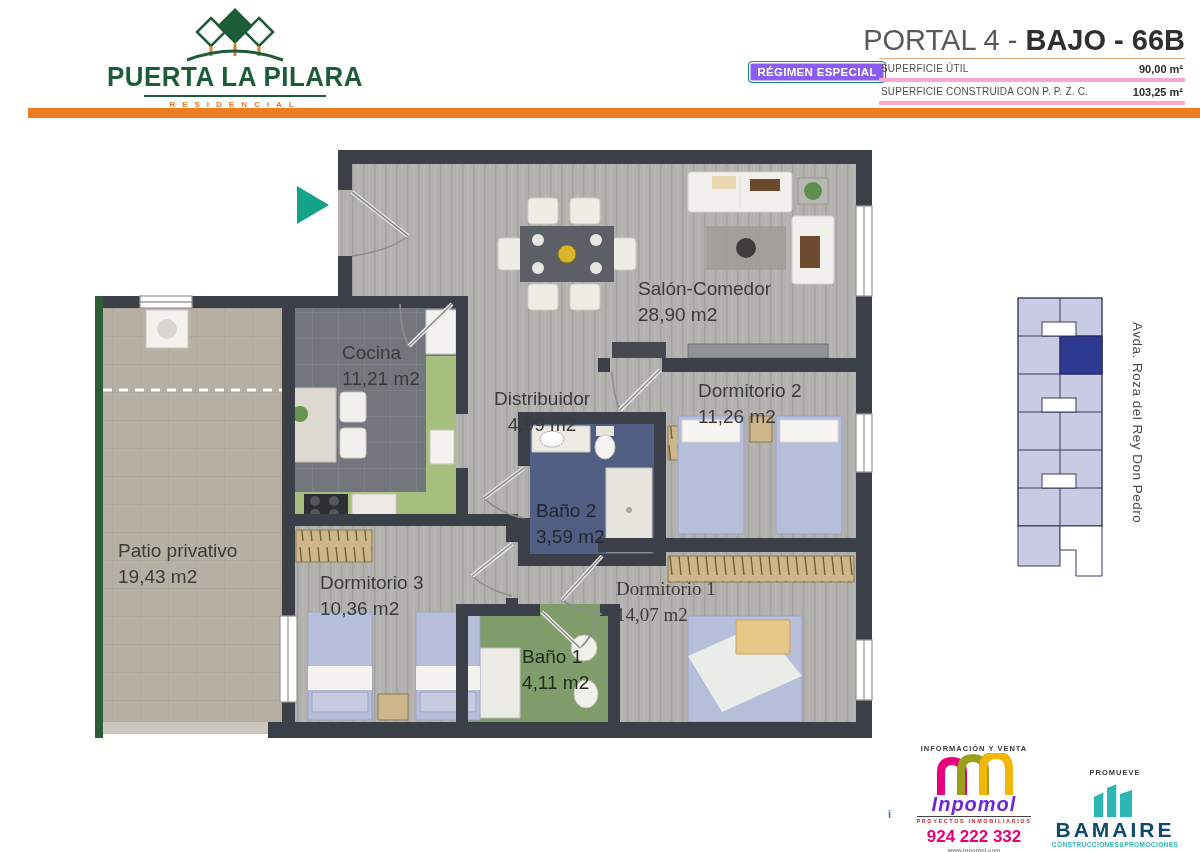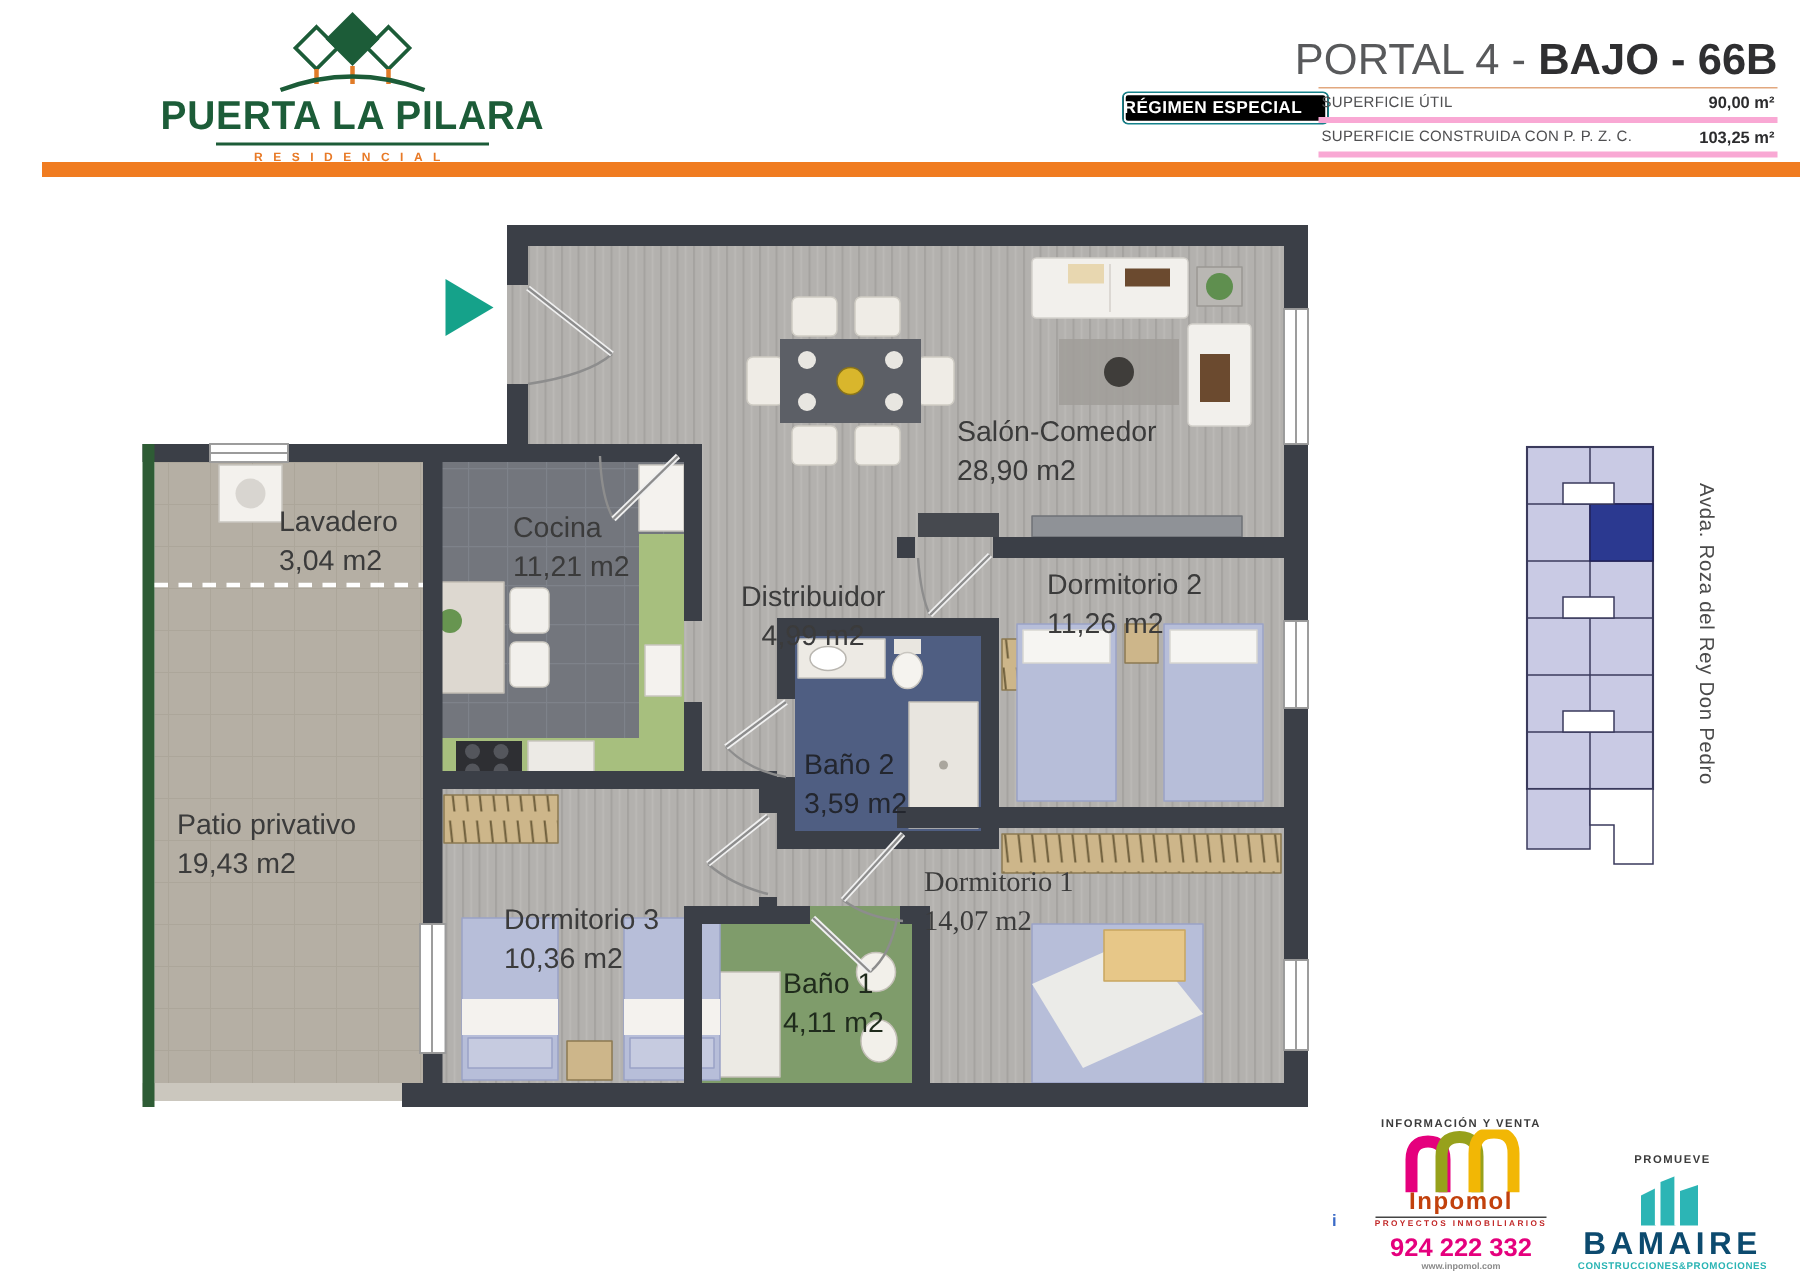--- a/index.html
+++ b/index.html
@@ -11,36 +11,36 @@
   #brand-name{font-size:27px;font-weight:700;color:#1c5c38;letter-spacing:.5px;transform:scaleX(.96);transform-origin:center;white-space:nowrap;}
   #brand-line{width:182px;height:2px;background:#1c5c38;margin:2px auto 3px auto;}
   #brand-sub{font-size:8px;color:#e87a27;letter-spacing:7px;font-weight:700;}
   #plan-title{right:15px;top:24px;font-size:29px;color:#58595b;text-align:right;white-space:nowrap;}
   #plan-title b{color:#2f2f31;font-weight:800;}
   #spec-table{right:15px;top:58px;width:306px;border-top:1px solid #e2a87f;}
   .spec-row{display:flex;justify-content:space-between;align-items:center;
             border-bottom:4px solid #f9a8d4;padding:2px 2px;height:15px;}
   .spec-label{font-size:10px;color:#4f4f51;letter-spacing:.2px;}
   .spec-value{font-size:11px;font-weight:800;color:#2c2c2e;}
-  #badge{left:748px;top:61px;width:136px;height:20px;background:#000000;border-radius:4px;
+  #badge{left:748px;top:61px;width:136px;height:20px;background:#8b5cf6;border-radius:4px;
          box-shadow:inset 0 0 0 1.5px #ffffff;border:1px solid #15828b;
-         display:flex;align-items:center;}
+         display:flex;align-items:center;justify-content:center;}
   #badge span{font-size:11.5px;font-weight:800;color:#fff;letter-spacing:.3px;}
   #orange-bar{left:28px;top:108px;width:1172px;height:10px;background:#f07c21;}
   
   .rlabel{position:absolute;font-size:19px;color:#3b3b3b;line-height:1.38;white-space:nowrap;}
   
   #street{left:1130px;top:322px;height:260px;writing-mode:vertical-rl;
           font-size:13.5px;color:#4a4a4a;letter-spacing:.5px;}
   
   .logo-block{position:absolute;display:flex;flex-direction:column;align-items:center;}
   #sales-block{left:903px;top:744px;width:142px;}
   #dev-block{left:1042px;top:744px;width:146px;margin-top:24px;}
   .logo-heading{font-size:7.5px;color:#3c3c3c;letter-spacing:1px;font-weight:700;}
-  #inpomol-word{font-size:16px;font-weight:800;color:#c2410c;letter-spacing:1px;margin-top:-2px;}
+  #inpomol-word{font-size:20px;font-weight:800;color:#6d28d9;letter-spacing:1px;margin-top:-2px;font-style:italic;}
   #inpomol-tag{font-size:5.5px;color:#c22727;letter-spacing:1.6px;font-weight:700;border-top:1px solid #444;padding-top:1px;}
   #inpomol-phone{font-size:17px;font-weight:800;color:#e5007d;margin-top:3px;}
   #inpomol-site{font-size:6px;color:#8a8a8a;font-weight:700;}
   #bamaire-word{font-size:21px;font-weight:700;color:#0c4a6e;letter-spacing:3px;margin-top:-1px;}
   #bamaire-tag{font-size:6.5px;color:#2cb5b5;font-weight:700;letter-spacing:.4px;margin-top:-1px;}
   #bamaire-site{font-size:9px;color:#8a8a8a;font-weight:700;margin-top:10px;}
   #info-i{left:888px;top:808px;font-size:11px;font-weight:700;color:#3b6bc7;}
 </style>
 </head>
 <body>
@@ -283,45 +283,41 @@
       <rect x="26" y="178" width="34" height="14" fill="#ffffff" stroke="#3a3a5c"></rect>
       <rect x="2" y="230" width="42" height="40" fill="#c9cae4" stroke="#3a3a5c"></rect>
       <polygon points="44,230 86,230 86,280 60,280 60,254 44,254" fill="#ffffff" stroke="#3a3a5c"></polygon>
     </g>
   </svg>
 
   <div class="rlabel" style="left:638px;top:276px;">
     <div>Salón-Comedor</div>
     <div>28,90 m2</div>
   </div>
-  <div class="rlabel" style="left:186px;top:336px;">
-    <div>Lavadero</div>
-    <div>3,04 m2</div>
-  </div>
   <div class="rlabel" style="left:342px;top:340px;">
     <div>Cocina</div>
     <div>11,21 m2</div>
   </div>
   <div class="rlabel" style="left:494px;top:386px;text-align:center;">
     <div>Distribuidor</div>
     <div>4,99 m2</div>
   </div>
   <div class="rlabel" style="left:698px;top:378px;">
     <div>Dormitorio 2</div>
     <div>11,26 m2</div>
   </div>
   <div class="rlabel" style="left:536px;top:498px;color:#23262e;">
     <div>Baño 2</div>
     <div>3,59 m2</div>
   </div>
   <div class="rlabel" style="left:118px;top:538px;">
     <div>Patio privativo</div>
     <div>19,43 m2</div>
   </div>
-  <div class="rlabel" style="left:320px;top:601px;margin-left:16px;">
+  <div class="rlabel" style="left:320px;top:570px;">
     <div>Dormitorio 3</div>
     <div>10,36 m2</div>
   </div>
   <div class="rlabel" style="left:616px;top:576px;font-family:Liberation Serif, serif;">
     <div>Dormitorio 1</div>
     <div>14,07 m2</div>
   </div>
   <div class="rlabel" style="left:522px;top:644px;color:#1f2b1c;">
     <div>Baño 1</div>
     <div>4,11 m2</div>

